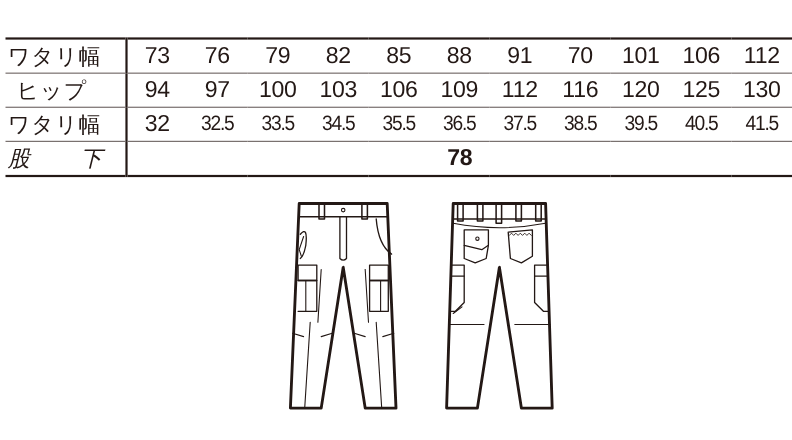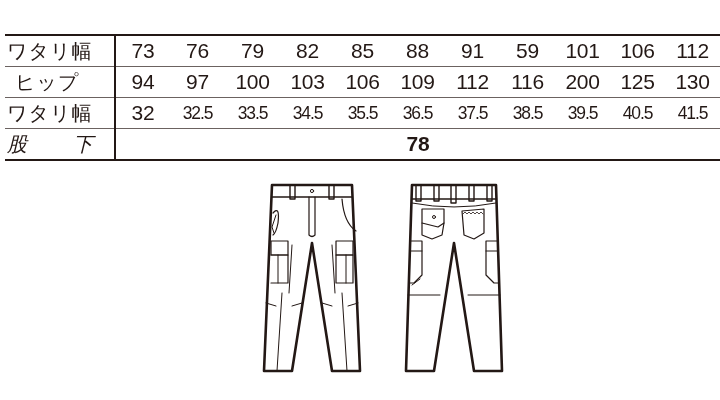--- a/index.html
+++ b/index.html
@@ -44,36 +44,36 @@
   <tbody>
       <tr>
     <td class="label">ワタリ幅</td>
     <td class="val">73</td>
     <td class="val">76</td>
     <td class="val">79</td>
     <td class="val">82</td>
     <td class="val">85</td>
     <td class="val">88</td>
     <td class="val">91</td>
-    <td class="val">59</td>
+    <td class="val">70</td>
     <td class="val">101</td>
     <td class="val">106</td>
     <td class="val">112</td>
   </tr>
   <tr>
     <td class="label indent">ヒップ</td>
     <td class="val">94</td>
     <td class="val">97</td>
     <td class="val">100</td>
     <td class="val">103</td>
     <td class="val">106</td>
     <td class="val">109</td>
     <td class="val">112</td>
     <td class="val">116</td>
-    <td class="val">200</td>
+    <td class="val">120</td>
     <td class="val">125</td>
     <td class="val">130</td>
   </tr>
   <tr class="narrow">
     <td class="label">ワタリ幅</td>
     <td class="val" style="font-size:21px;letter-spacing:-0.3px;transform:none">32</td>
     <td class="val">32.5</td>
     <td class="val">33.5</td>
     <td class="val">34.5</td>
     <td class="val">35.5</td>

